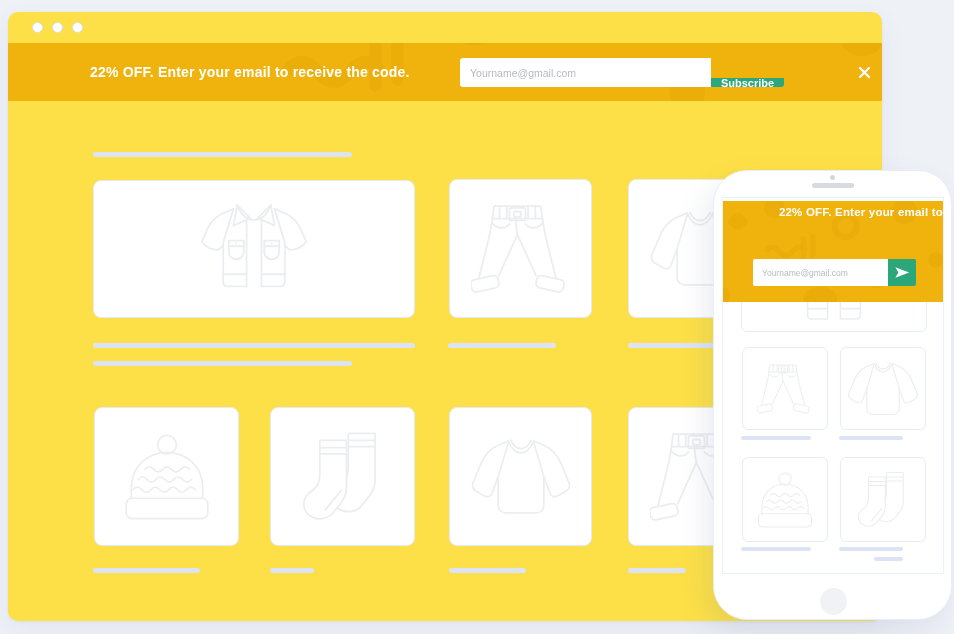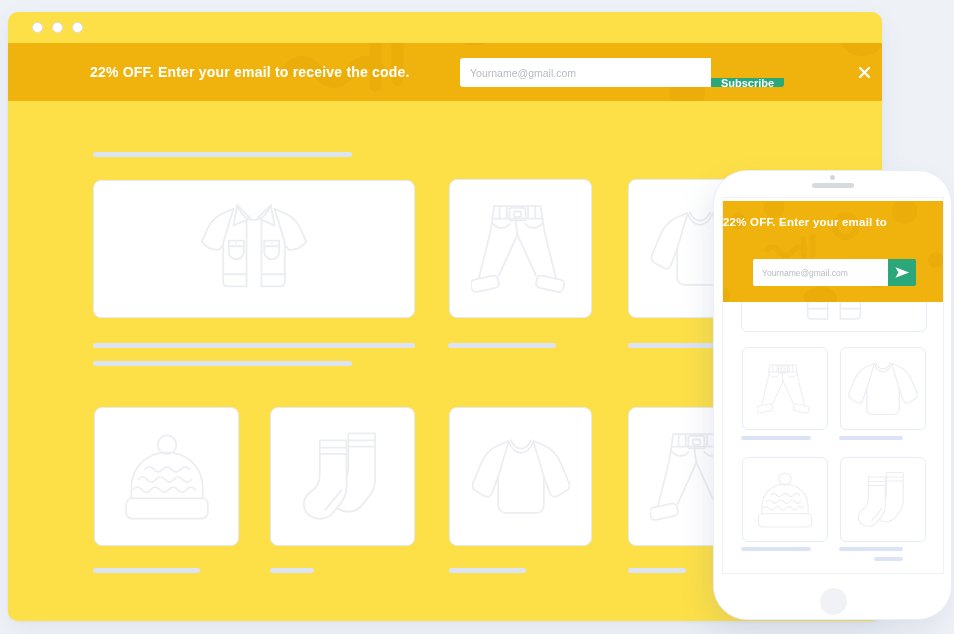--- a/index.html
+++ b/index.html
@@ -44,21 +44,21 @@
   
   .phone { position:absolute; left:713px; top:170px; width:239px; height:450px;
            background:#fff; border:1px solid #e9edf6; border-radius:34px;
            box-shadow:-8px 12px 28px rgba(90,110,150,.12); }
   .cam-dot { position:absolute; left:116px; top:4px; width:5px; height:5px; border-radius:50%; background:#d3d6dc; }
   .speaker { position:absolute; left:98px; top:12px; width:42px; height:5px; border-radius:3px; background:#d7dade; }
   .screen { position:absolute; left:8px; top:26px; width:222px; height:377px;
             border:1px solid #edf1f8; background:#fff; overflow:hidden; }
   .m-banner { position:absolute; left:0; top:3px; width:100%; height:101px;
               background:#f0b30e; overflow:hidden; z-index:3; }
-  .m-msg { position:relative; margin-top:14px; text-align:left; color:#fff;
+  .m-msg { position:relative; margin-top:4px; text-align:right; color:#fff;
            font-size:11.5px; font-weight:bold; line-height:15px; letter-spacing:.2px; }
   .m-msg span { display:block; }
   .m-sub-group { position:absolute; left:30px; top:58px; width:163px; height:27px;
                  display:flex; border-radius:2px; overflow:hidden; }
   .m-email-input { flex:1; min-width:0; border:none; outline:none; background:#fff; padding:0 9px;
                    font-family:"Liberation Sans", sans-serif; font-size:8.5px; color:#6d727c; }
   .m-email-input::placeholder { color:#b6bac2; }
   .m-send-btn { width:28px; border:none; background:#2ba77a; display:flex; align-items:center;
                 justify-content:center; cursor:pointer; }
   .m-card { position:absolute; background:#fff; border:1px solid #e6ecf9; border-radius:6px;

